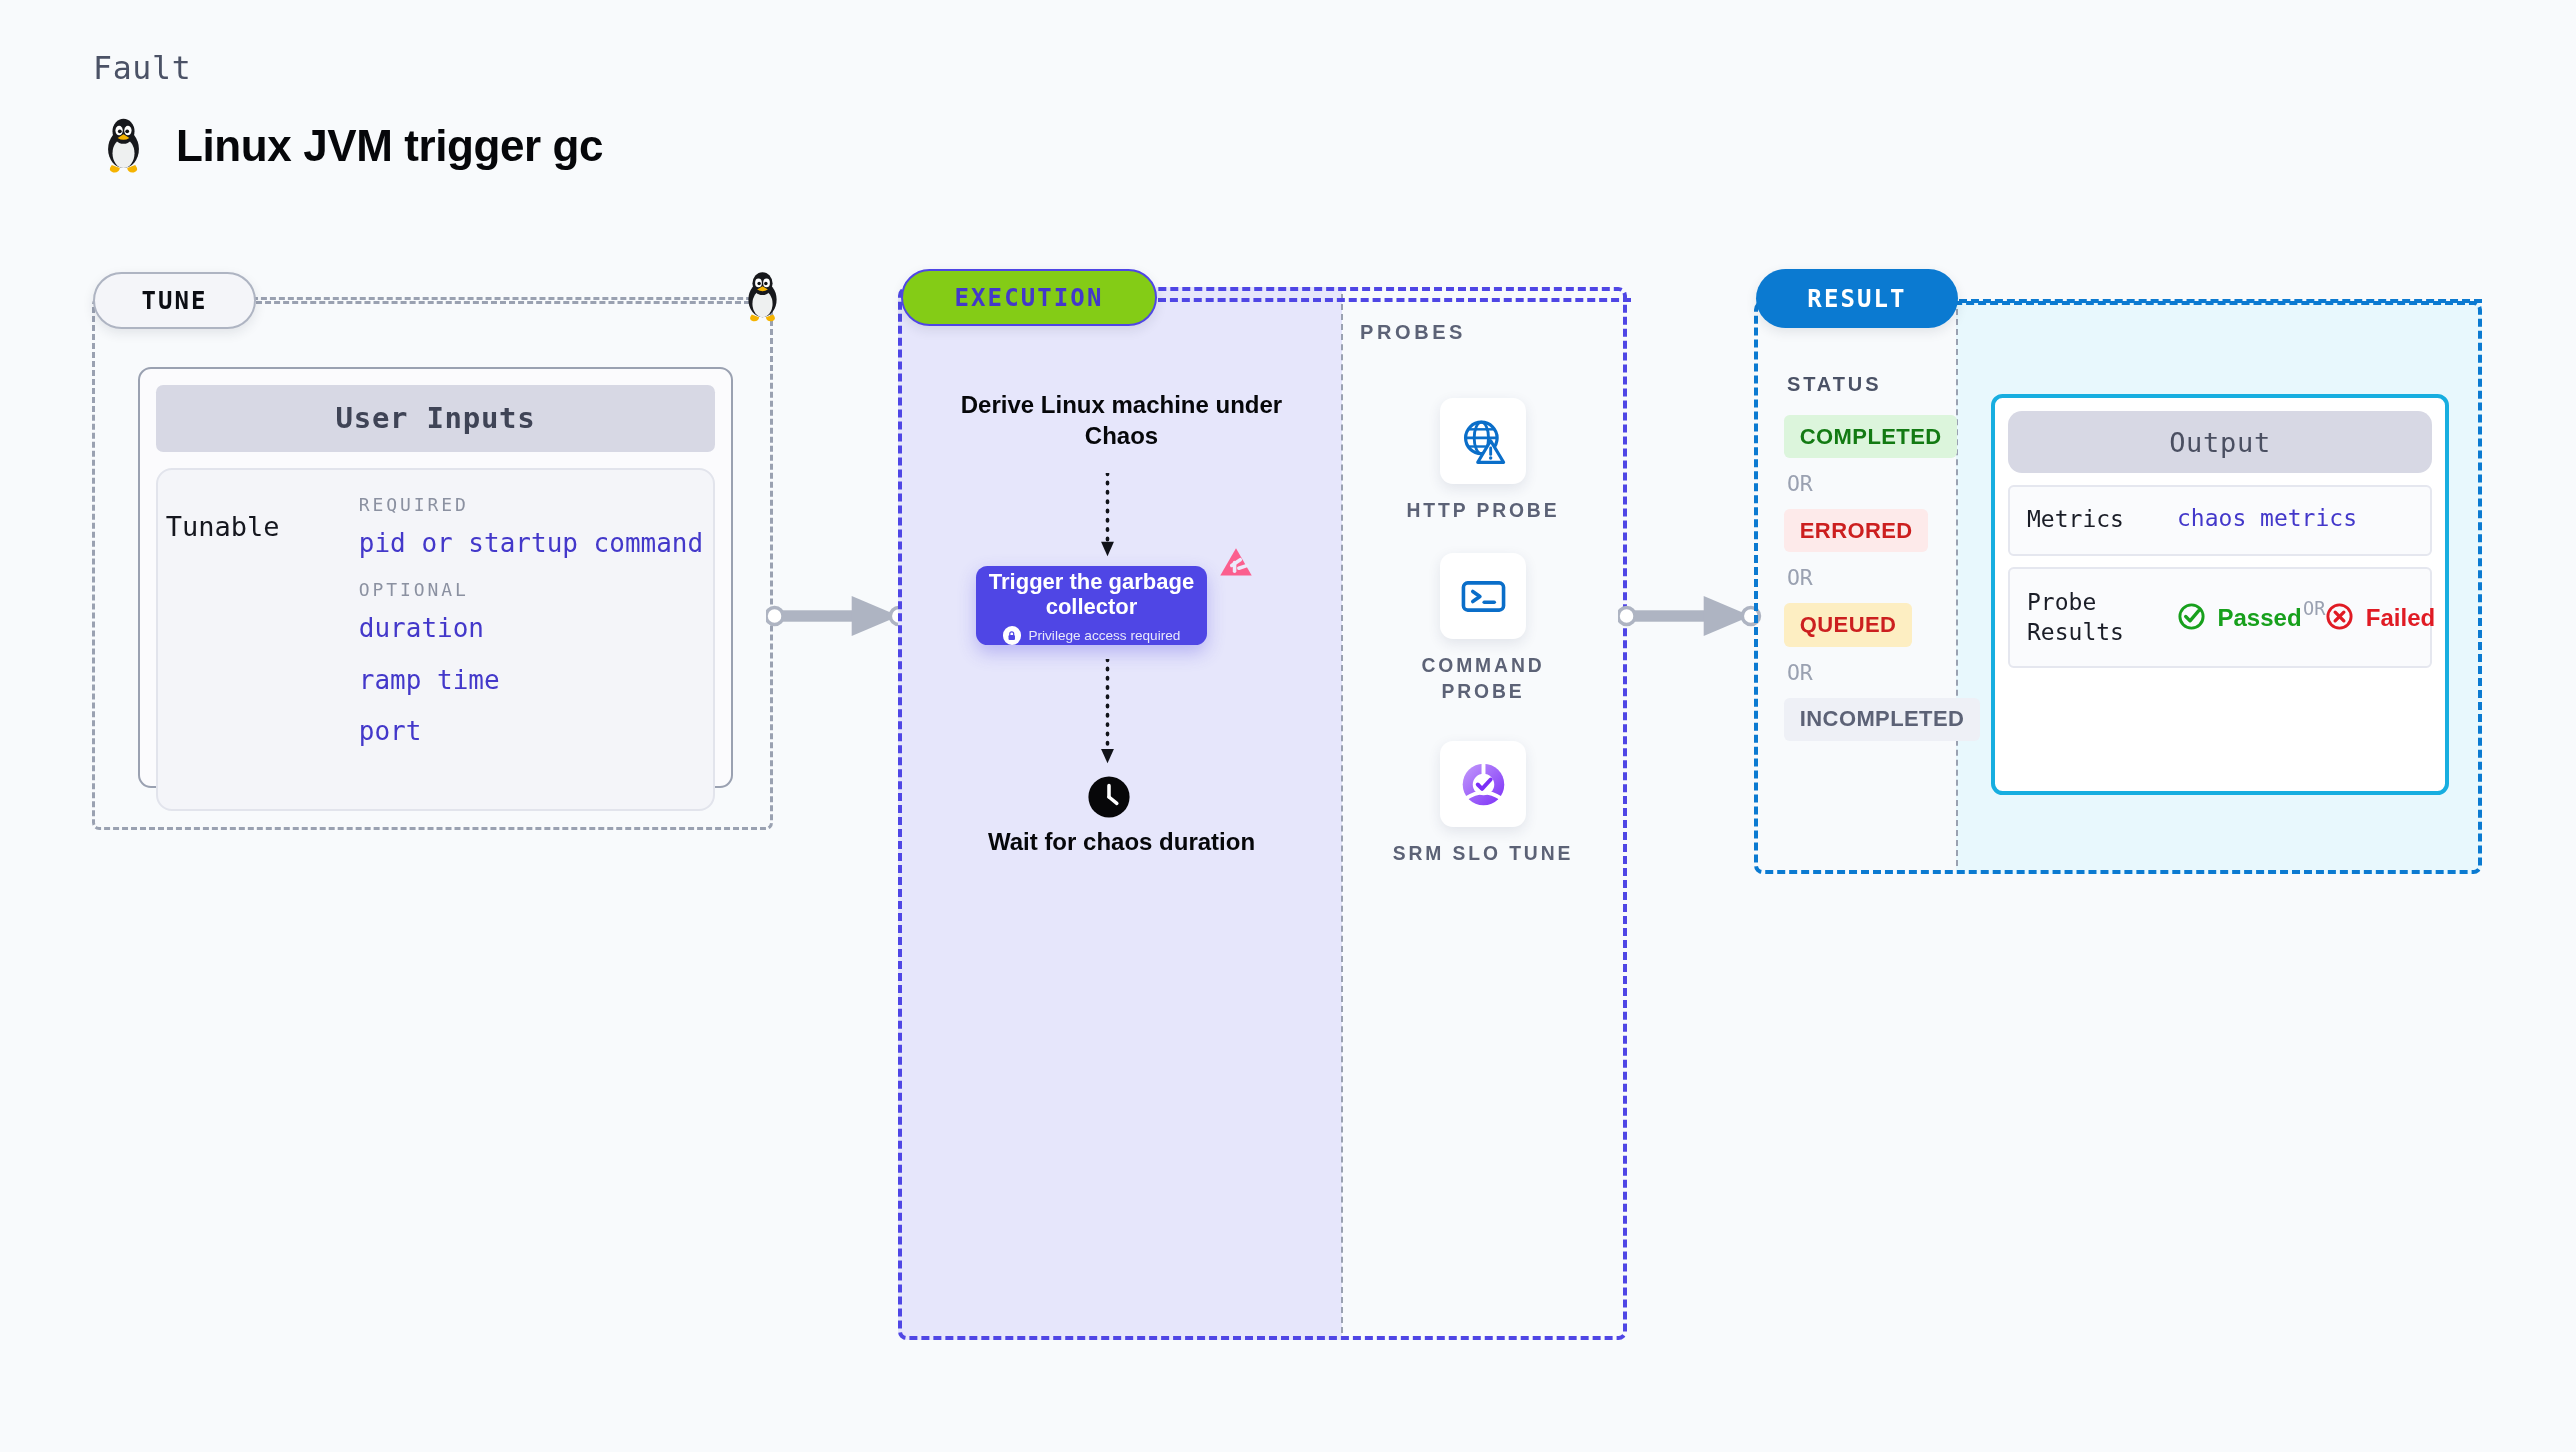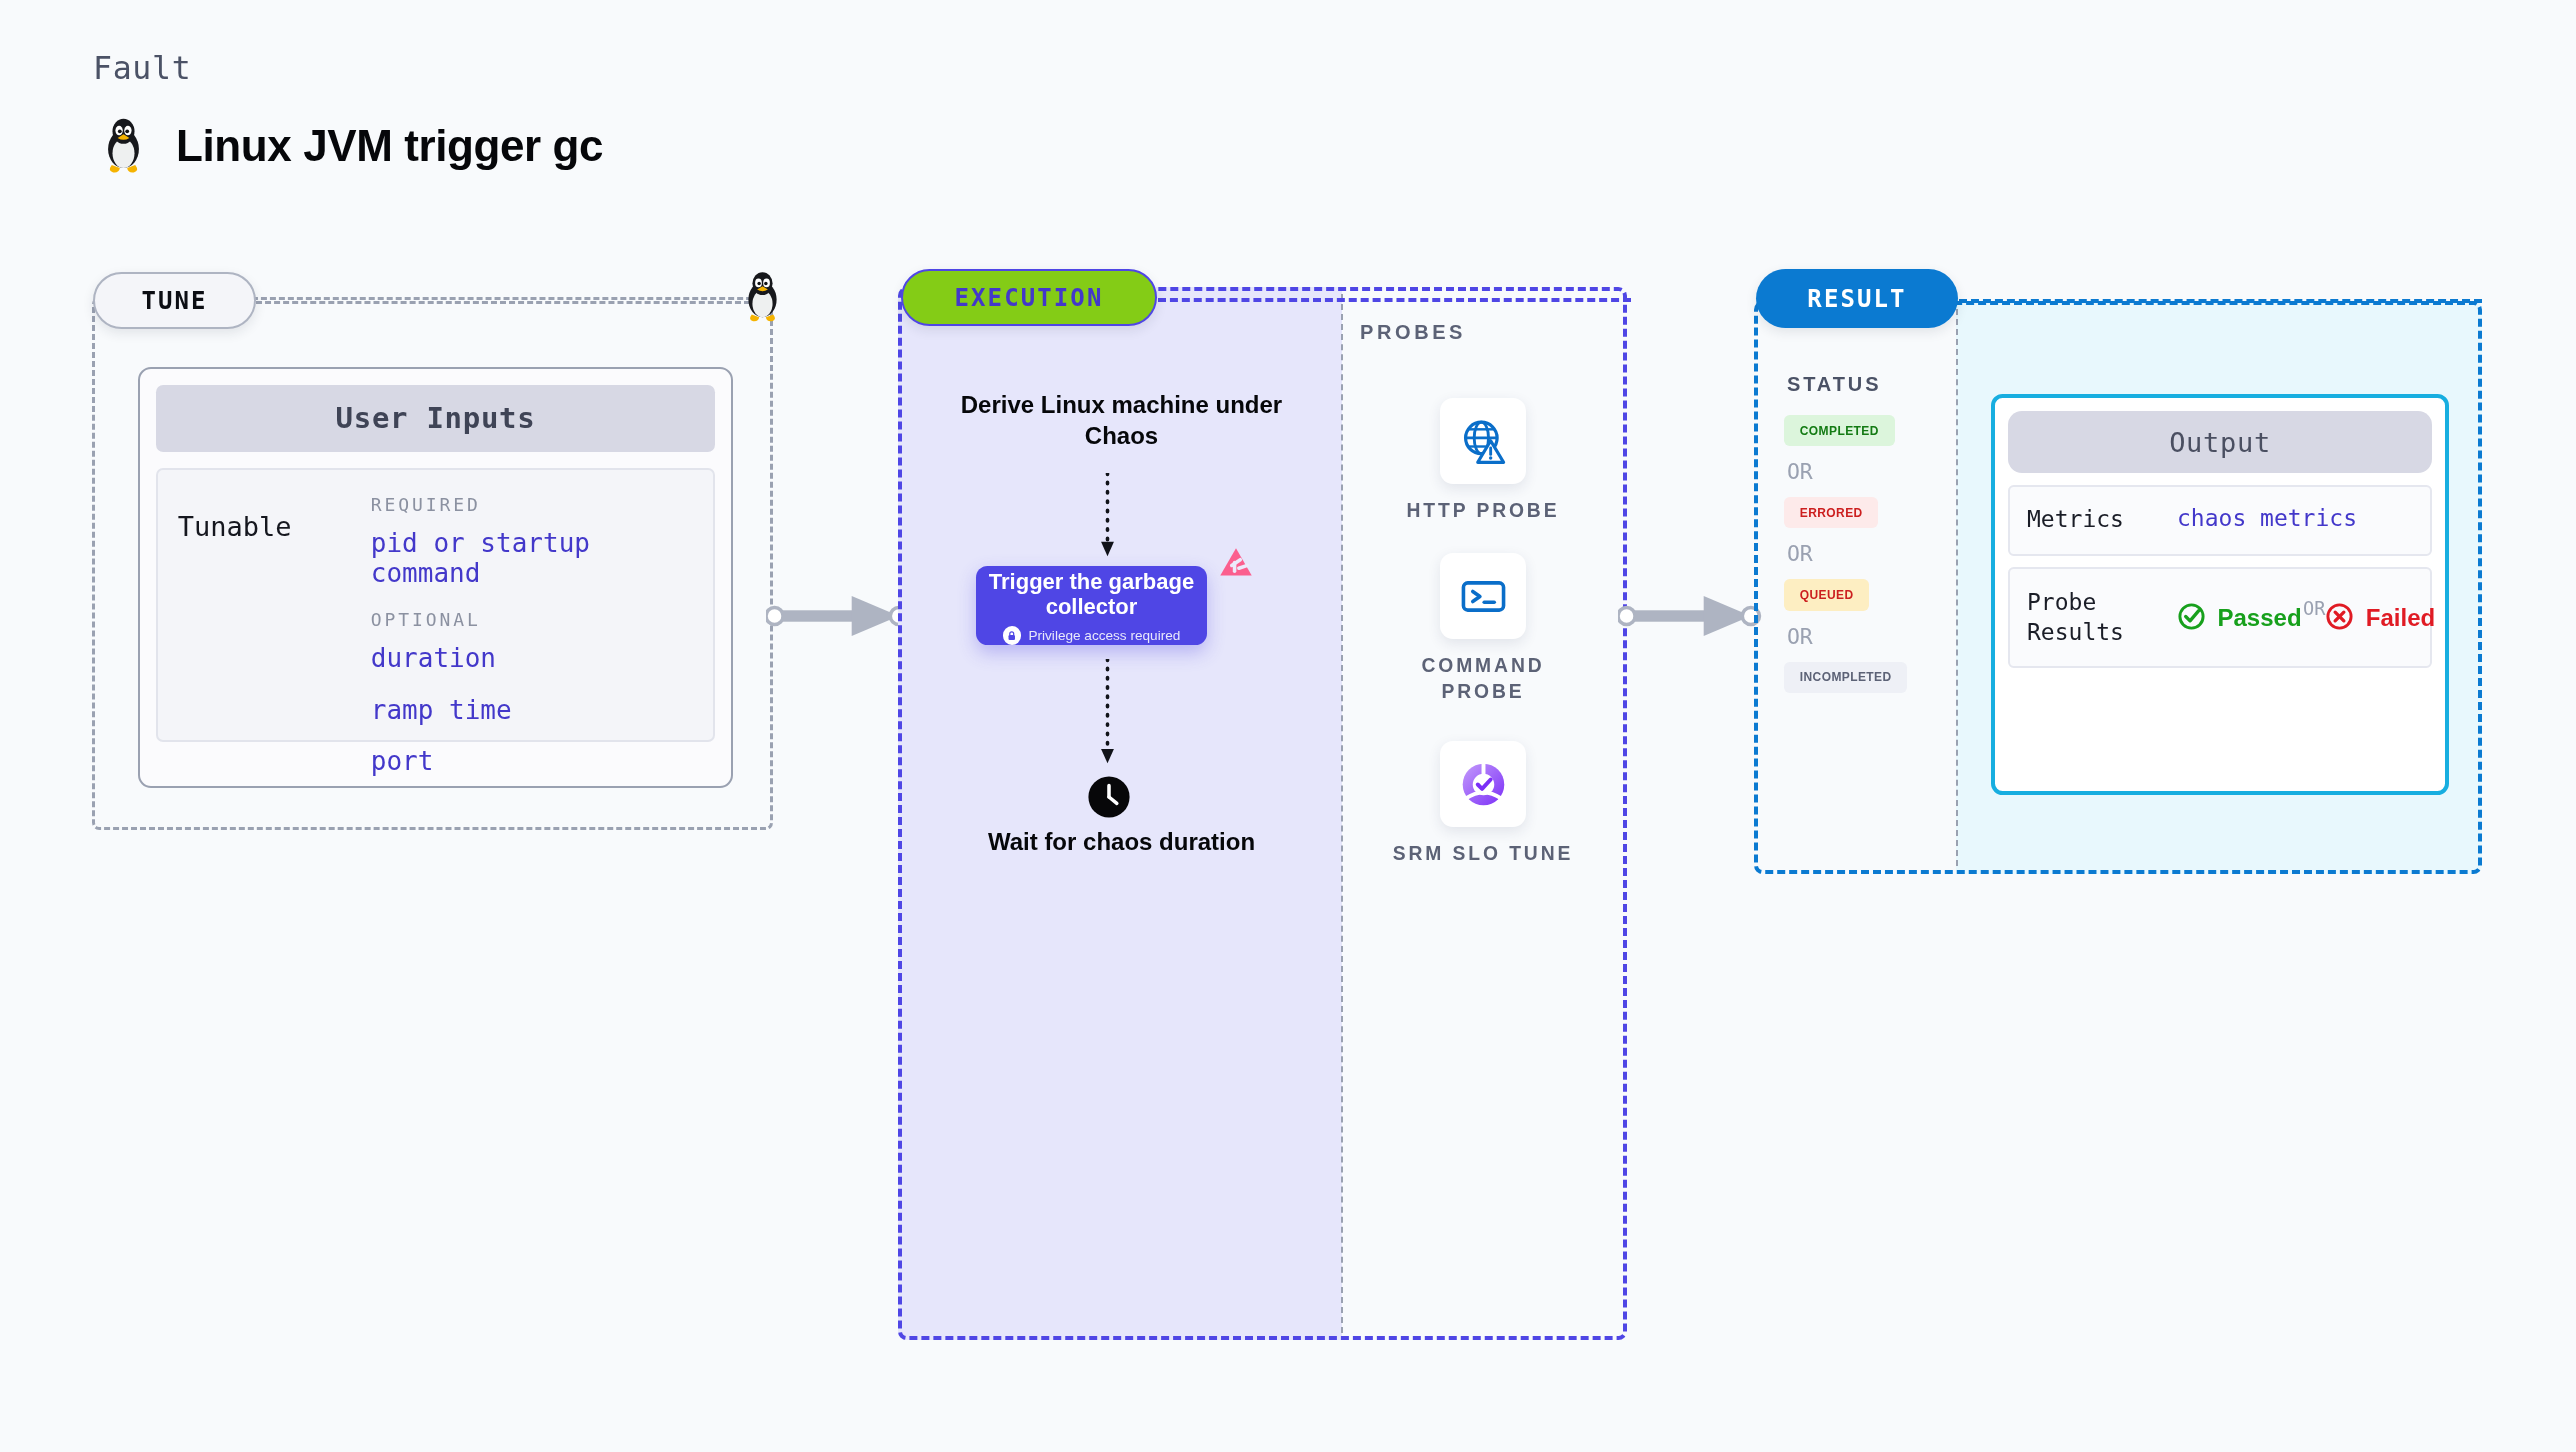--- a/index.html
+++ b/index.html
@@ -122,24 +122,24 @@
   }
   .card-header {
     background: #d7d8e4; border-radius: 7.2px;
     height: 67px; display: flex; align-items: center; justify-content: center;
     font-family: "DejaVu Sans Mono", monospace;
     font-size: 29px; font-weight: 700; color: #3f4456;
     letter-spacing: 0.7px;
   }
   .tune-body {
     margin-top: 15.8px;
-    border: 2.1px solid #e2e4ec; border-radius: 7px;
+    border: 2.1px solid #e2e4ec; border-radius: 16px;
     background: #f4f5f9;
-    height: 274px;
-    display: flex; padding: 24px 20px;
+    height: 343px;
+    display: flex; padding: 24px 8px;
   }
   .tunable-label {
     font-family: "DejaVu Sans Mono", monospace;
     font-size: 27px; color: #15171f; width: 193px; flex: none;
     padding-top: 17px;
   }
   .tunable-fields { flex: 1; display: flex; flex-direction: column; }
   .field-group-label {
     font-family: "DejaVu Sans Mono", monospace;
     font-size: 18px; color: #8b91a1; letter-spacing: 2.9px;
@@ -209,21 +209,21 @@
 
   
   .status-label {
     position: absolute; left: 1787px; top: 373px;
     font-size: 20px; font-weight: 700; color: #4b5266; letter-spacing: 2.9px;
   }
   .status-col { position: absolute; left: 1784px; top: 415px; width: 179px; }
   .status-badge {
     display: inline-block;
     padding: 8.6px 15.8px; border-radius: 5.7px;
-    font-size: 12px; font-weight: 700; letter-spacing: 0.4px;
+    font-size: 22px; font-weight: 700; letter-spacing: 0.4px;
   }
   .or-text {
     font-family: "DejaVu Sans Mono", monospace;
     font-size: 21.5px; color: #9aa1b1; margin: 13px 0 13px 2.9px;
   }
 
   .output-card {
     position: absolute; left: 1991px; top: 394px;
     width: 458px; height: 401px;
     background: #ffffff;

